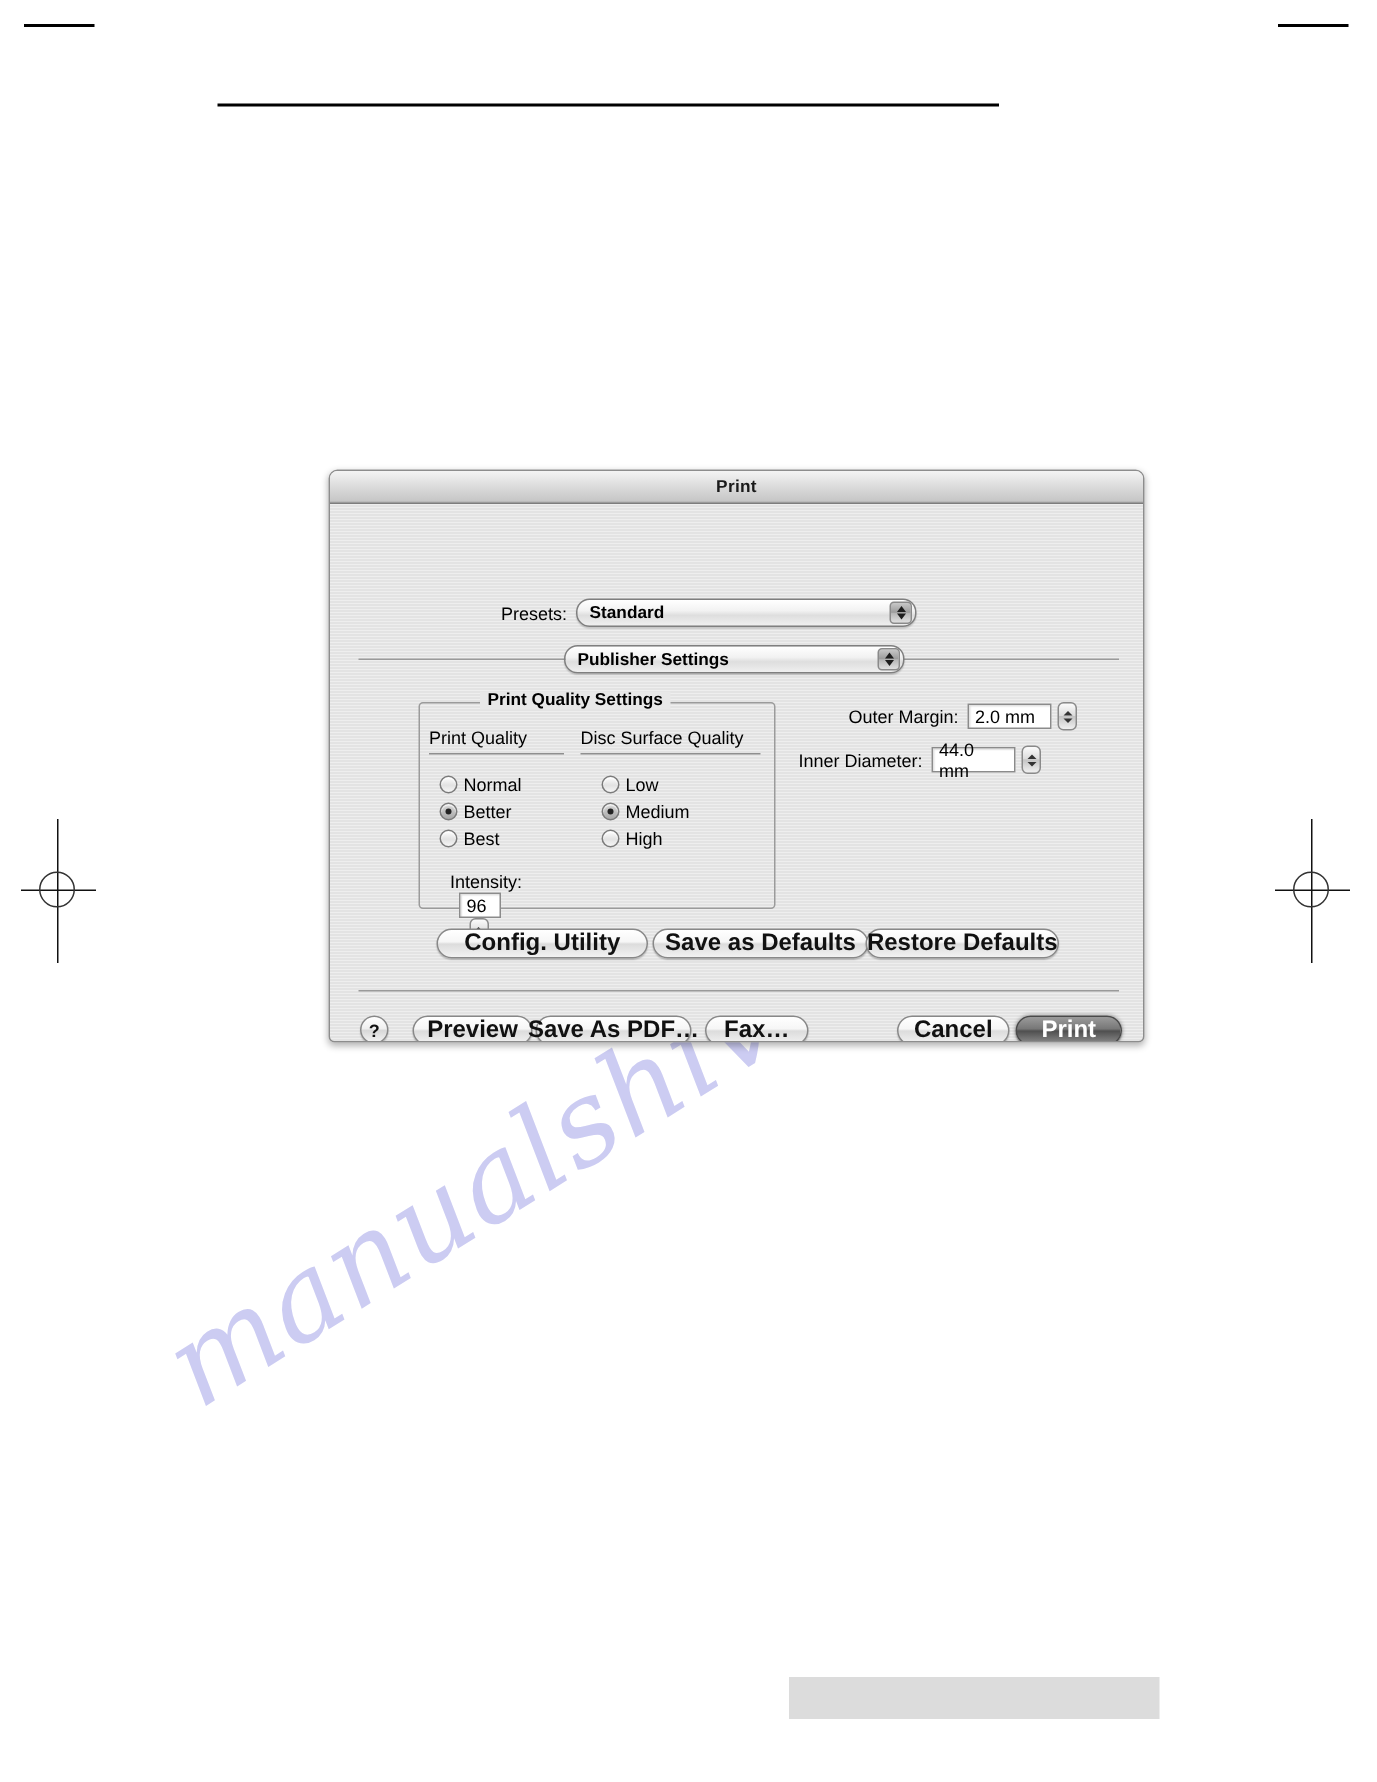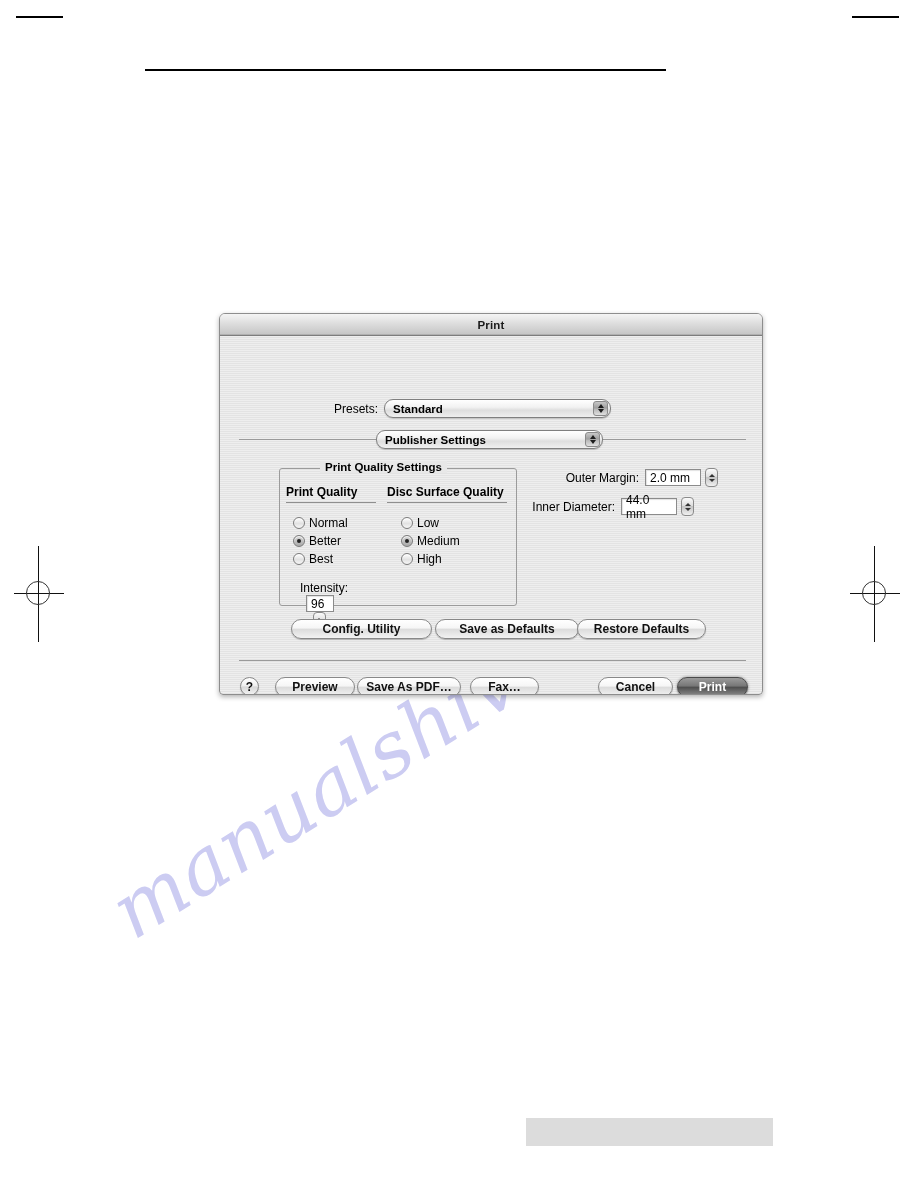--- a/index.html
+++ b/index.html
@@ -66,21 +66,21 @@
 
   
   .groupbox{
     position:absolute;box-sizing:border-box;
     border:1px solid #9b9b9b;border-radius:3px;background:transparent;
   }
   .group-title{
     position:absolute;font-size:11.5px;font-weight:bold;color:#000;
     background:#e8e8e8;padding:0 5px;white-space:nowrap;
   }
-  .col-head{position:absolute;font-size:12px;font-weight:bold;color:#000;white-space:nowrap;}
+  .col-head{position:absolute;font-size:12px;font-weight:normal;color:#000;white-space:nowrap;}
   .col-rule{position:absolute;height:1px;background:#8f8f8f;}
 
   .radio-item{position:absolute;display:flex;align-items:center;white-space:nowrap;}
   .radio{
     width:12px;height:12px;border-radius:50%;box-sizing:border-box;
     border:1px solid #7b7b7b;
     background:linear-gradient(to bottom,#ffffff,#e2e2e2 55%,#f6f6f6);
     display:flex;align-items:center;justify-content:center;flex:0 0 auto;
     box-shadow:inset 0 1px 1px rgba(255,255,255,.9);
   }
@@ -103,21 +103,21 @@
   }
   .stepper .tri-up{border-bottom-color:#333;margin-bottom:2px;border-left-width:3px;border-right-width:3px;border-bottom-width:3.5px;}
   .stepper .tri-dn{border-top-color:#333;border-left-width:3px;border-right-width:3px;border-top-width:3.5px;}
 
   
   .btn{
     position:absolute;box-sizing:border-box;height:20px;
     border:1px solid #888;border-radius:10px;
     background:linear-gradient(to bottom,#ffffff 0%,#f6f6f6 44%,#dcdcdc 52%,#f2f2f2 100%);
     display:flex;align-items:center;justify-content:center;
-    font-size:12px;font-weight:bold;color:#111;white-space:nowrap;
+    font-size:16px;font-weight:bold;color:#111;white-space:nowrap;
     box-shadow:0 1px 1px rgba(0,0,0,.22);
   }
   .btn.default{
     background:linear-gradient(to bottom,#9b9b9b 0%,#777777 44%,#4f4f4f 52%,#8d8d8d 100%);
     color:#fff;border-color:#4a4a4a;
     box-shadow:0 0 3px rgba(0,0,0,.45),0 1px 1px rgba(0,0,0,.3);
   }
   .help-btn{
     position:absolute;width:19px;height:19px;border-radius:50%;box-sizing:border-box;
     border:1px solid #888;

